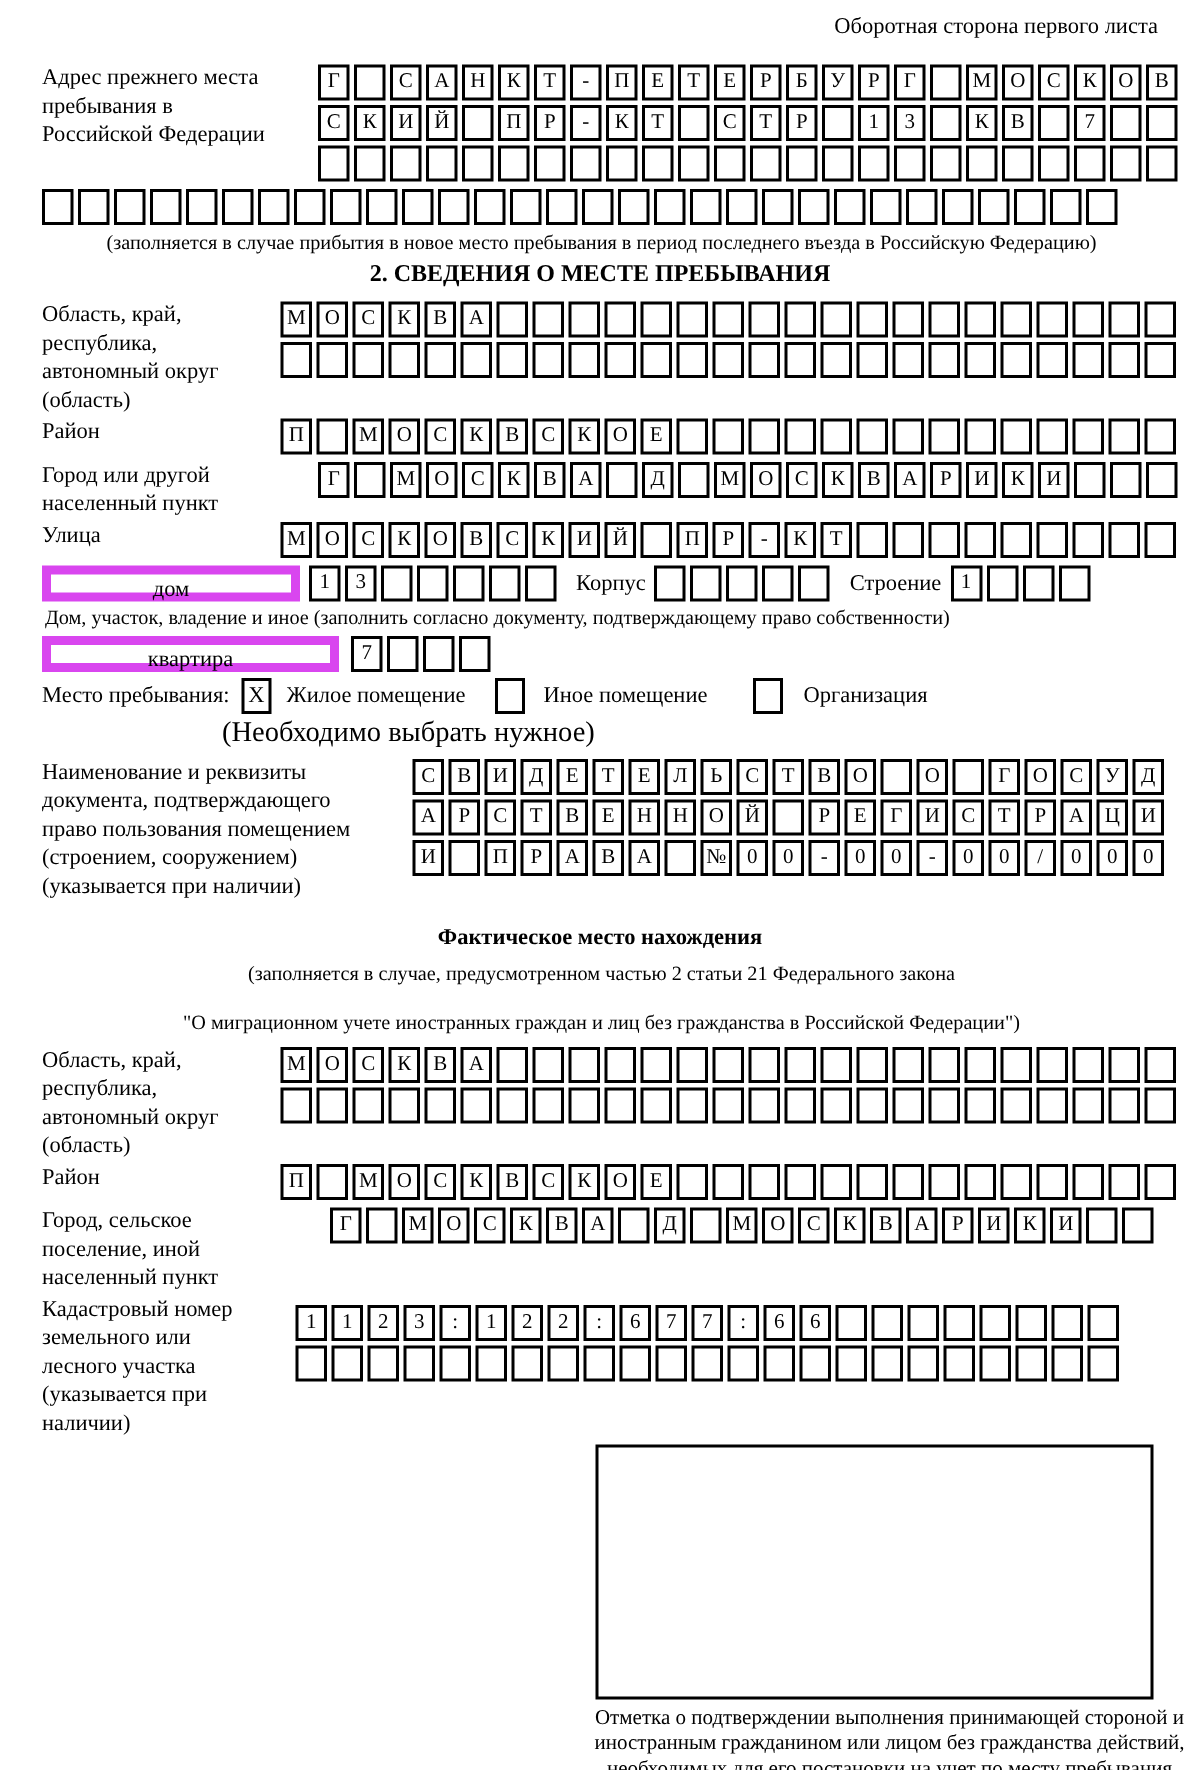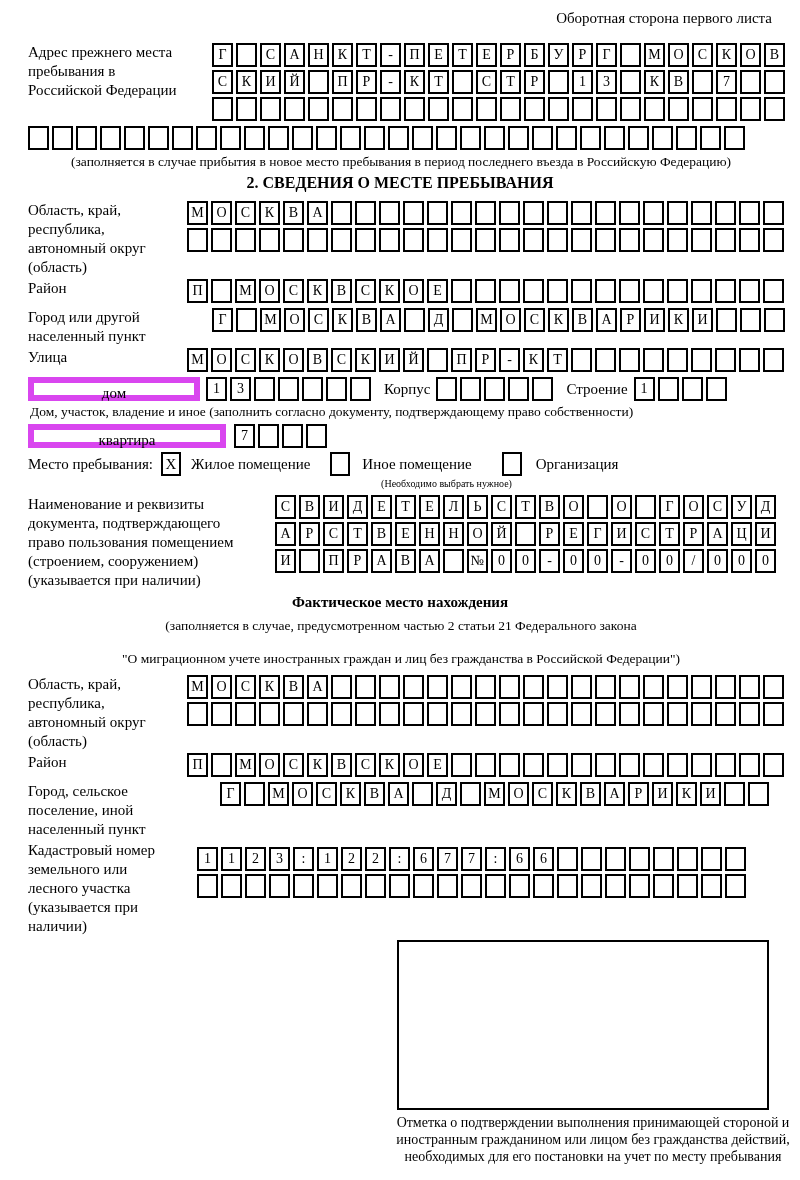--- a/index.html
+++ b/index.html
@@ -12,30 +12,30 @@
   .lw152{width:152px;} .lw127{width:127px;} .lw160{width:160px;}
   .lw137{width:137px;} .lw215{width:215px;}
   .cellrow{white-space:nowrap;height:24px;margin-bottom:3px;}
   .cellrow.inline{display:inline-block;vertical-align:middle;margin-bottom:0;}
   .cell{display:inline-block;box-sizing:border-box;width:21px;height:24px;
         border:2px solid #000;margin-right:3px;text-align:center;
         font-size:14px;line-height:19px;vertical-align:top;}
   .caption{font-size:13.5px;line-height:17px;margin:1px 0 4px 2px;}
   .caption.center{text-align:center;}
   .sec-title{text-align:center;font-weight:bold;font-size:16px;margin:4px 0 9px 0;}
-  .sub-title{text-align:center;font-weight:bold;font-size:15px;margin:4px 0 6px 0;}
+  .sub-title{text-align:center;font-weight:bold;font-size:15px;margin:16px 0 6px 0;}
   .houserow{display:flex;align-items:center;margin-bottom:2px;}
   .boxlabel{display:inline-block;box-sizing:border-box;border:6px solid #d946ef;
             height:24px;line-height:20px;text-align:center;font-size:15px;}
   .inline-label{font-size:15px;margin:0 6px 0 10px;}
   .stay-row{display:flex;align-items:center;margin:4px 0 2px 0;font-size:15px;}
   .checkbox{display:inline-block;box-sizing:border-box;width:20px;height:24px;
             border:2px solid #000;text-align:center;line-height:20px;
             font-size:15px;flex-shrink:0;}
-  .hint{font-size:10px;margin:0 0 6px 93px;text-align:center;}
+  .hint{font-size:19px;margin:0 0 6px 120px;}
   .stamp-area{margin-top:4px;margin-left:355px;width:430px;}
   .stamp-box{box-sizing:border-box;width:372px;height:170px;border:2px solid #000;
              margin-left:14px;background:#fff;}
   .stamp-caption{width:420px;text-align:center;font-size:14px;line-height:17px;margin-top:4px;}
   .mt6{margin-top:6px;}
 </style>
 </head>
 <body>
 
 <div class="page">

